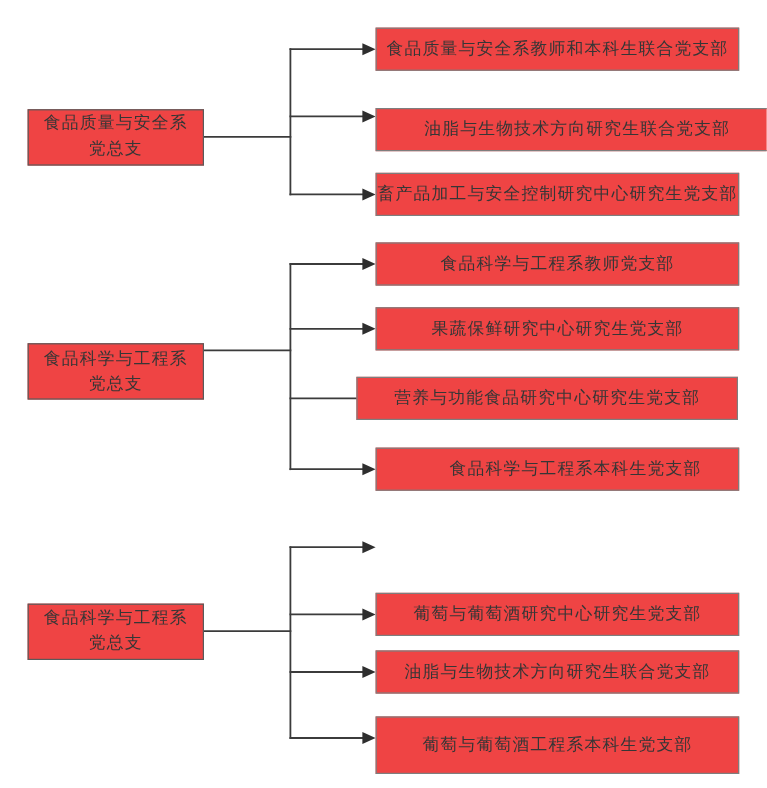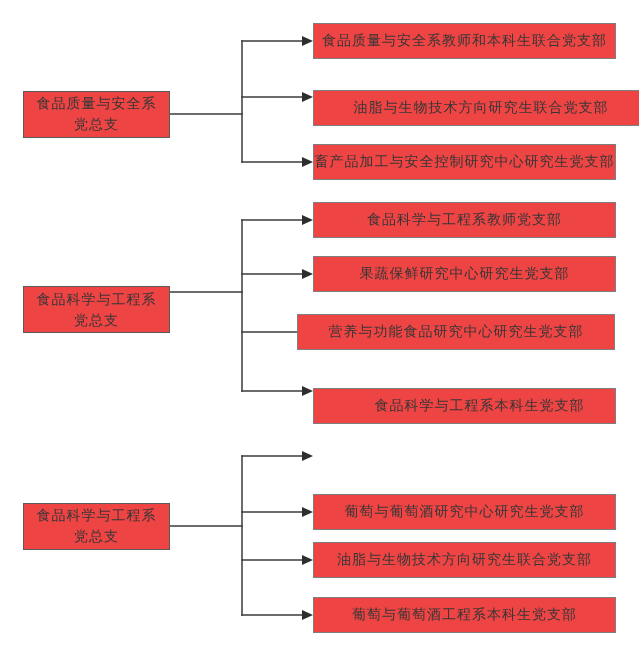--- a/index.html
+++ b/index.html
@@ -89,31 +89,31 @@
     </div>
     <div class="box child" style="left: 313px; top: 202px; width: 303px; height: 36px; border-color: rgb(126, 126, 126);">
       <span>食品科学与工程系教师党支部</span>
     </div>
     <div class="box child" style="left: 313px; top: 256px; width: 303px; height: 36px; border-color: rgb(126, 126, 126);">
       <span>果蔬保鲜研究中心研究生党支部</span>
     </div>
     <div class="box child" style="left: 297px; top: 314px; width: 318px; height: 36px; border-color: rgb(126, 126, 126);">
       <span>营养与功能食品研究中心研究生党支部</span>
     </div>
-    <div class="box child" style="left: 313px; top: 388px; width: 303px; height: 36px; border-color: rgb(126, 126, 126); padding-left: 30px;">
+    <div class="box child" style="left: 313px; top: 373px; width: 303px; height: 36px; border-color: rgb(126, 126, 126); padding-left: 30px;">
       <span>食品科学与工程系本科生党支部</span>
     </div>
     <div class="box parent" style="left: 23px; top: 502.5px; width: 147px; height: 47px; border-color: rgb(90, 90, 90);">
       <div>
         <div>食品科学与工程系</div>
         <div>党总支</div>
       </div>
     </div>
     <div class="box child" style="left: 313px; top: 494px; width: 303px; height: 36px; border-color: rgb(126, 126, 126);">
       <span>葡萄与葡萄酒研究中心研究生党支部</span>
     </div>
     <div class="box child" style="left: 313px; top: 542px; width: 303px; height: 36px; border-color: rgb(126, 126, 126);">
       <span>油脂与生物技术方向研究生联合党支部</span>
     </div>
-    <div class="box child" style="left: 313px; top: 597px; width: 303px; height: 36px; border-color: rgb(126, 126, 126);">
+    <div class="box child" style="left: 313px; top: 597px; width: 303px; height: 48px; border-color: rgb(126, 126, 126);">
       <span>葡萄与葡萄酒工程系本科生党支部</span>
     </div>
   </div>
 
 </body></html>

